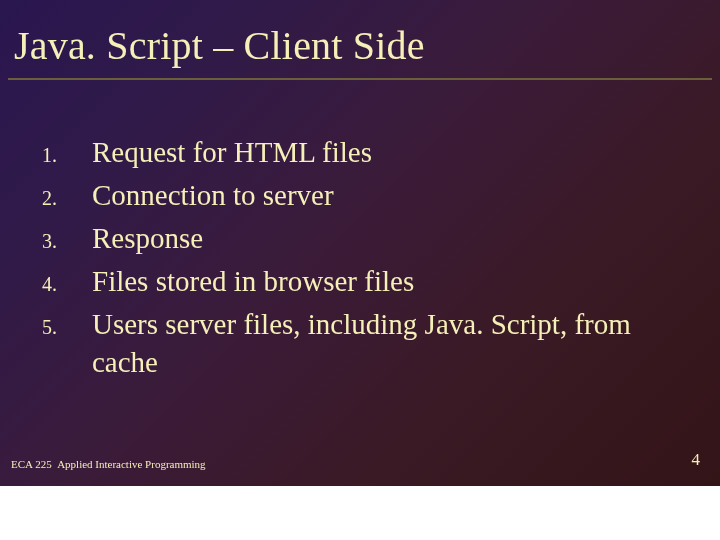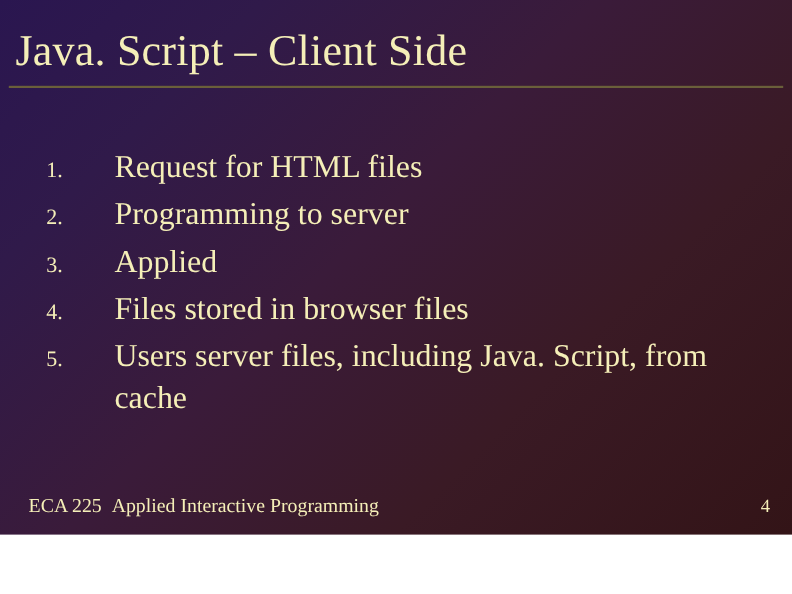--- a/index.html
+++ b/index.html
@@ -55,27 +55,26 @@
   }
   .num {
     width: 50px;
     flex: 0 0 50px;
     font-size: 20px;
     text-align: left;
     padding-top: 4px;
   }
   .txt {
     flex: 1;
-    margin-left: 12px;
   }
   .footer-left {
     position: absolute;
     bottom: 16px;
-    left: 26px;
-    font-size: 18px;
+    left: 11px;
+    font-size: 11px;
     color: #f5efb8;
   }
   .footer-right {
     position: absolute;
     bottom: 16px;
     right: 20px;
     font-size: 17px;
     color: #f5efb8;
   }
 </style>
@@ -87,25 +86,25 @@
   <div class="title">Java. Script – Client Side</div>
   <div class="underline"></div>
 
   <div class="list">
     <div class="item">
       <div class="num">1.</div>
       <div class="txt">Request for HTML files</div>
     </div>
     <div class="item">
       <div class="num">2.</div>
-      <div class="txt">Programming to server</div>
+      <div class="txt">Connection to server</div>
     </div>
     <div class="item">
       <div class="num">3.</div>
-      <div class="txt">Applied</div>
+      <div class="txt">Response</div>
     </div>
     <div class="item">
       <div class="num">4.</div>
       <div class="txt">Files stored in browser files</div>
     </div>
     <div class="item">
       <div class="num">5.</div>
       <div class="txt">Users server files, including Java. Script, from cache</div>
     </div>
   </div>

